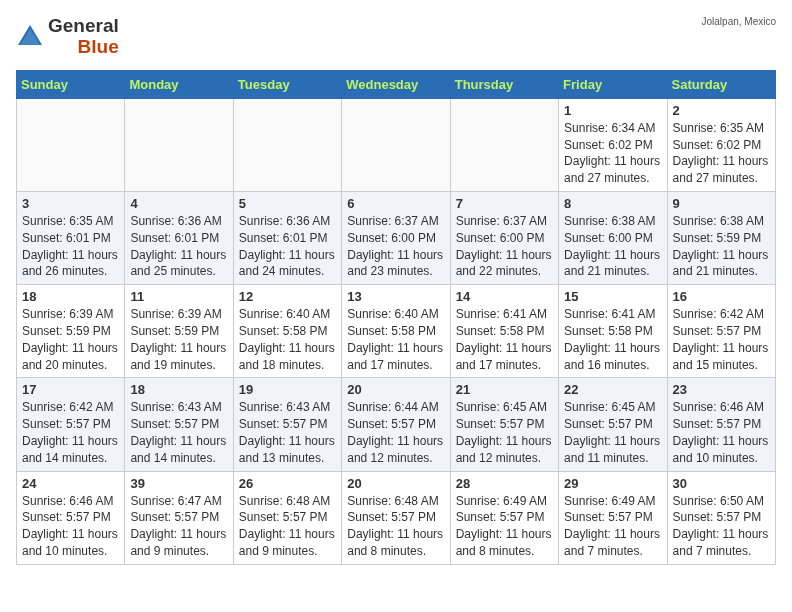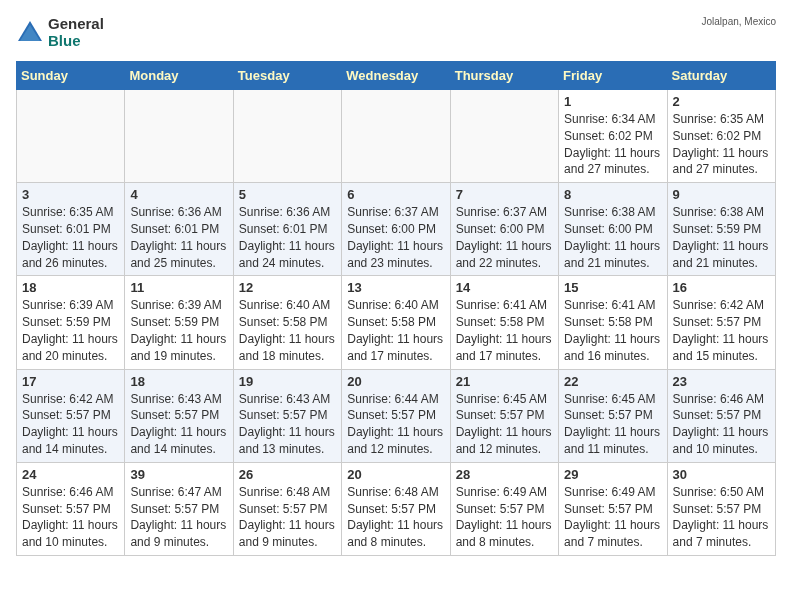--- a/index.html
+++ b/index.html
@@ -15,26 +15,27 @@
       justify-content: space-between;
       align-items: flex-start;
       margin-bottom: 12px;
     }
     .logo {
       display: flex;
       align-items: center;
       gap: 4px;
     }
     .logo-text {
-      font-size: 15px;
+      font-size: 19px;
       font-weight: bold;
       line-height: 1.1;
+      text-align: right;
     }
     .logo-general { color: #333; }
-    .logo-blue { color: #0f766e; }
+    .logo-blue { color: #c2410c; }
     .logo-icon {
       width: 28px;
       height: 28px;
     }
     .title-block {
       text-align: right;
     }
     .month-title {
       font-size: 32px;
       font-weight: normal;
@@ -43,21 +44,21 @@
     .location {
       font-size: 10px;
       color: #555;
     }
     .calendar {
       width: 100%;
       border-collapse: collapse;
     }
     .calendar th {
       background: #2a6db5;
-      color: #fef9c3;
+      color: #bef264;
       font-size: 13px;
       font-weight: bold;
       padding: 6px 4px;
       text-align: left;
       border: 1px solid #2a6db5;
     }
     .calendar td {
       border: 1px solid #ccc;
       vertical-align: top;
       padding: 4px 5px;

